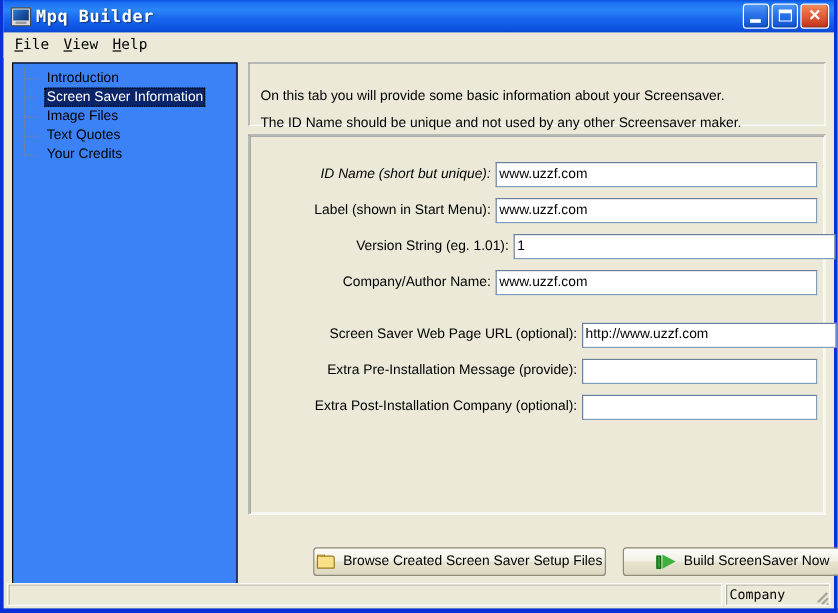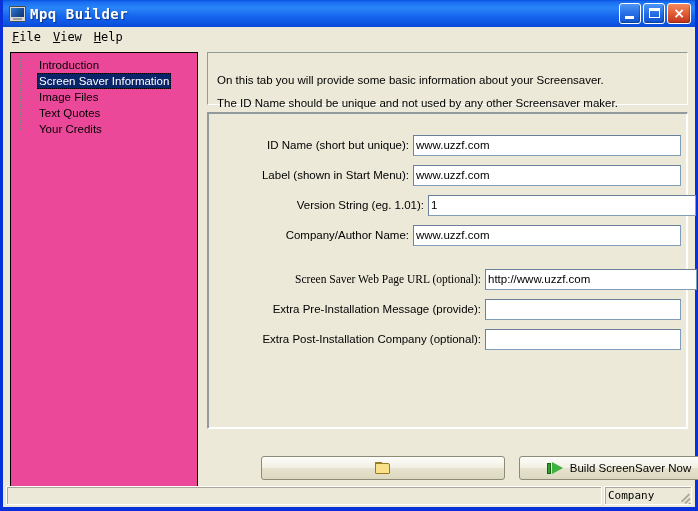--- a/index.html
+++ b/index.html
@@ -139,21 +139,21 @@
     position: absolute;
     left: 0; top: 47px;
     right: 0; bottom: 0;
   }
 
   
   .tree-panel {
     position: absolute;
     left: 7px; top: 5px;
     width: 188px; height: 437px;
-    background: #ec4899;
+    background: #3b82f6;
     border: 1px solid #000000;
     box-sizing: border-box;
     overflow: hidden;
   }
   .tree-inner { padding: 4px 0 0 0; }
   .tree-row {
     position: relative;
     height: 16px;
     line-height: 16px;
     padding-left: 26px;
@@ -414,56 +414,57 @@
     <div class="right-pane">
 
       <div class="gb-info groupbox">
         <div class="info-line">On this tab you will provide some basic information about your Screensaver.</div>
         <div class="info-line">The ID Name should be unique and not used by any other Screensaver maker.</div>
       </div>
 
       <div class="gb-form groupbox">
         <div id="form-rows">
             <div class="form-row" style="left: 5px; top: 22px;">
-              <div class="form-label" style="width: 196px;">ID Name (short but unique):</div>
+              <div class="form-label" style="width: 196px; font-style: italic;">ID Name (short but unique):</div>
               <div class="field" style="width: 268px;">www.uzzf.com</div>
             </div>
             <div class="form-row" style="left: 5px; top: 52px;">
               <div class="form-label" style="width: 196px;">Label (shown in Start Menu):</div>
               <div class="field" style="width: 268px;">www.uzzf.com</div>
             </div>
             <div class="form-row" style="left: 20px; top: 82px; justify-content: space-between;">
               <div class="form-label" style="width: 196px;">Version String (eg. 1.01):</div>
               <div class="field" style="width: 268px;">1</div>
             </div>
             <div class="form-row" style="left: 5px; top: 112px; align-items: center;">
               <div class="form-label" style="width: 196px;">Company/Author Name:</div>
               <div class="field" style="width: 268px;">www.uzzf.com</div>
             </div>
             <div class="form-row" style="left: 5px; top: 156px;">
-              <div class="form-label" style="width: 268px; font-family: Liberation Serif, serif;">Screen Saver Web Page URL (optional):</div>
+              <div class="form-label" style="width: 268px;">Screen Saver Web Page URL (optional):</div>
               <div class="field" style="width: 212px;">http://www.uzzf.com</div>
             </div>
             <div class="form-row" style="left: 5px; top: 186px;">
               <div class="form-label" style="width: 268px;">Extra Pre-Installation Message (provide):</div>
               <div class="field" style="width: 196px;"></div>
             </div>
             <div class="form-row" style="left: 5px; top: 216px;">
               <div class="form-label" style="width: 268px;">Extra Post-Installation Company (optional):</div>
               <div class="field" style="width: 196px;"></div>
             </div>
           </div>
       </div>
 
       <div class="button-row">
         <div class="xp-button btn-browse">
           <span class="folder-icon">
             <span class="tab"></span>
               <span class="back"></span>
           </span>
+          <span>Browse Created Screen Saver Setup Files</span>
         </div>
         <div class="xp-button btn-build">
           <span class="arrow-icon">
             <span class="bar"></span>
               <span class="head"></span>
           </span>
           <span>Build ScreenSaver Now</span>
         </div>
       </div>
 

